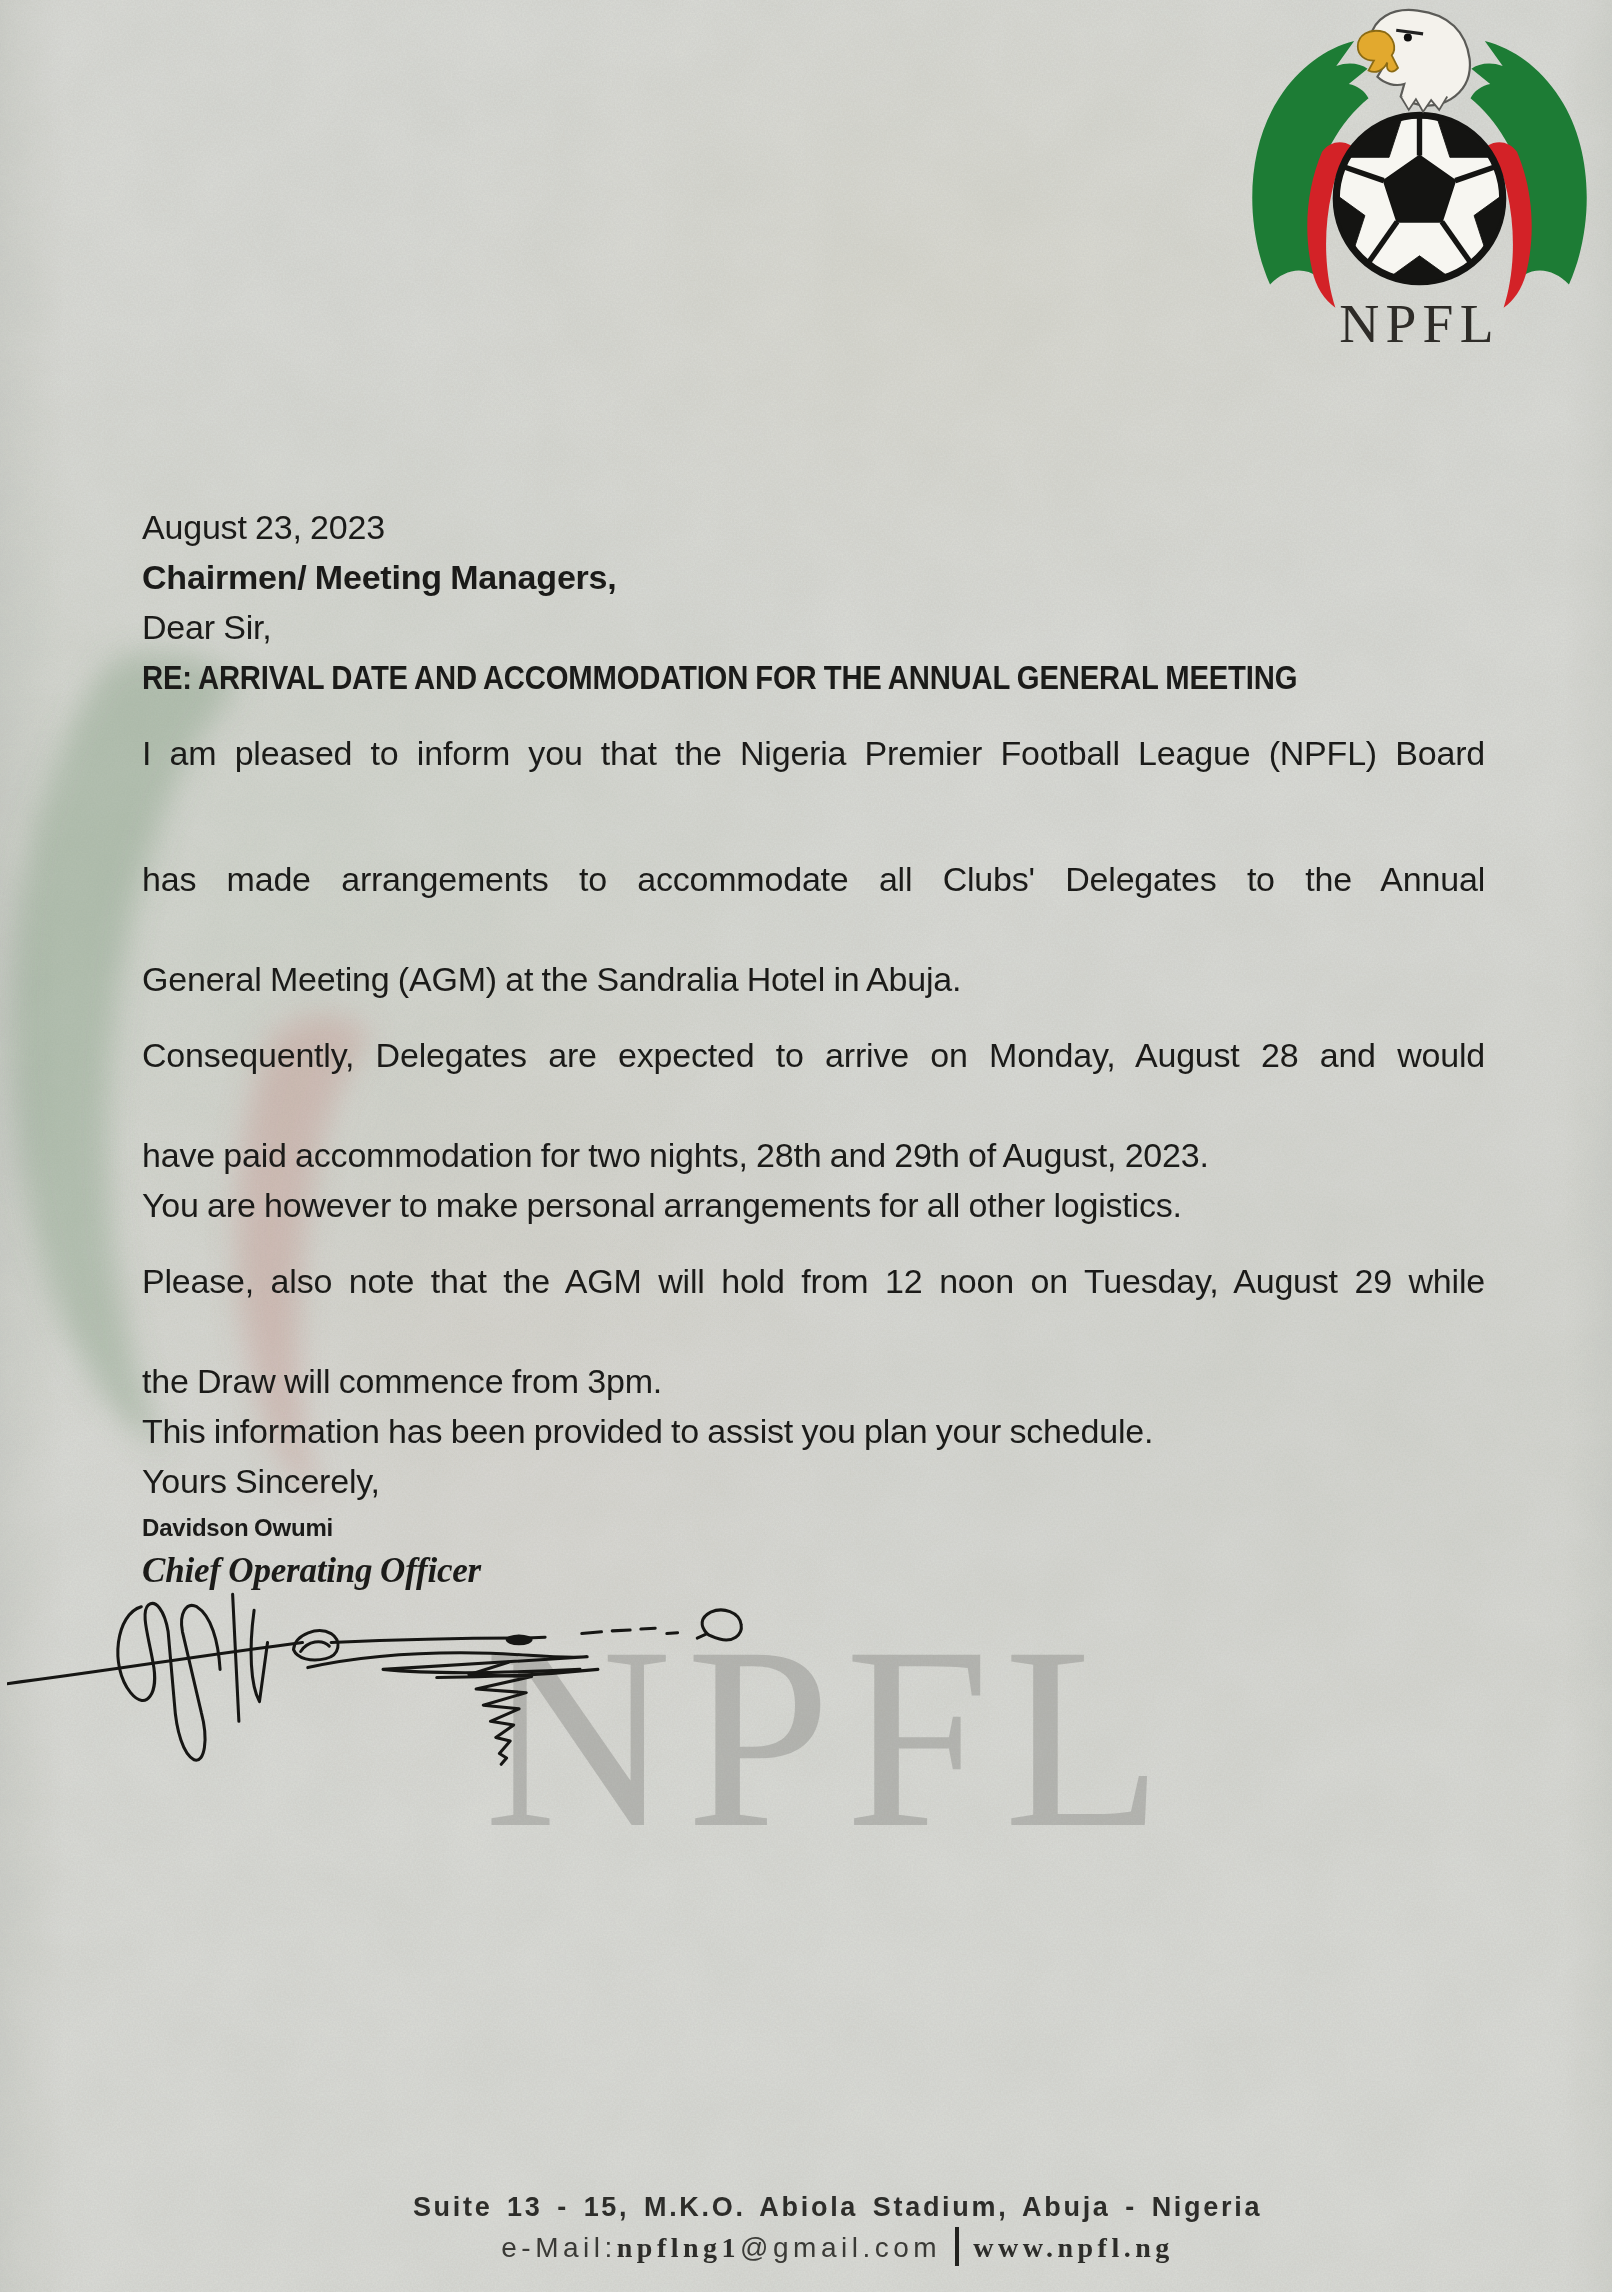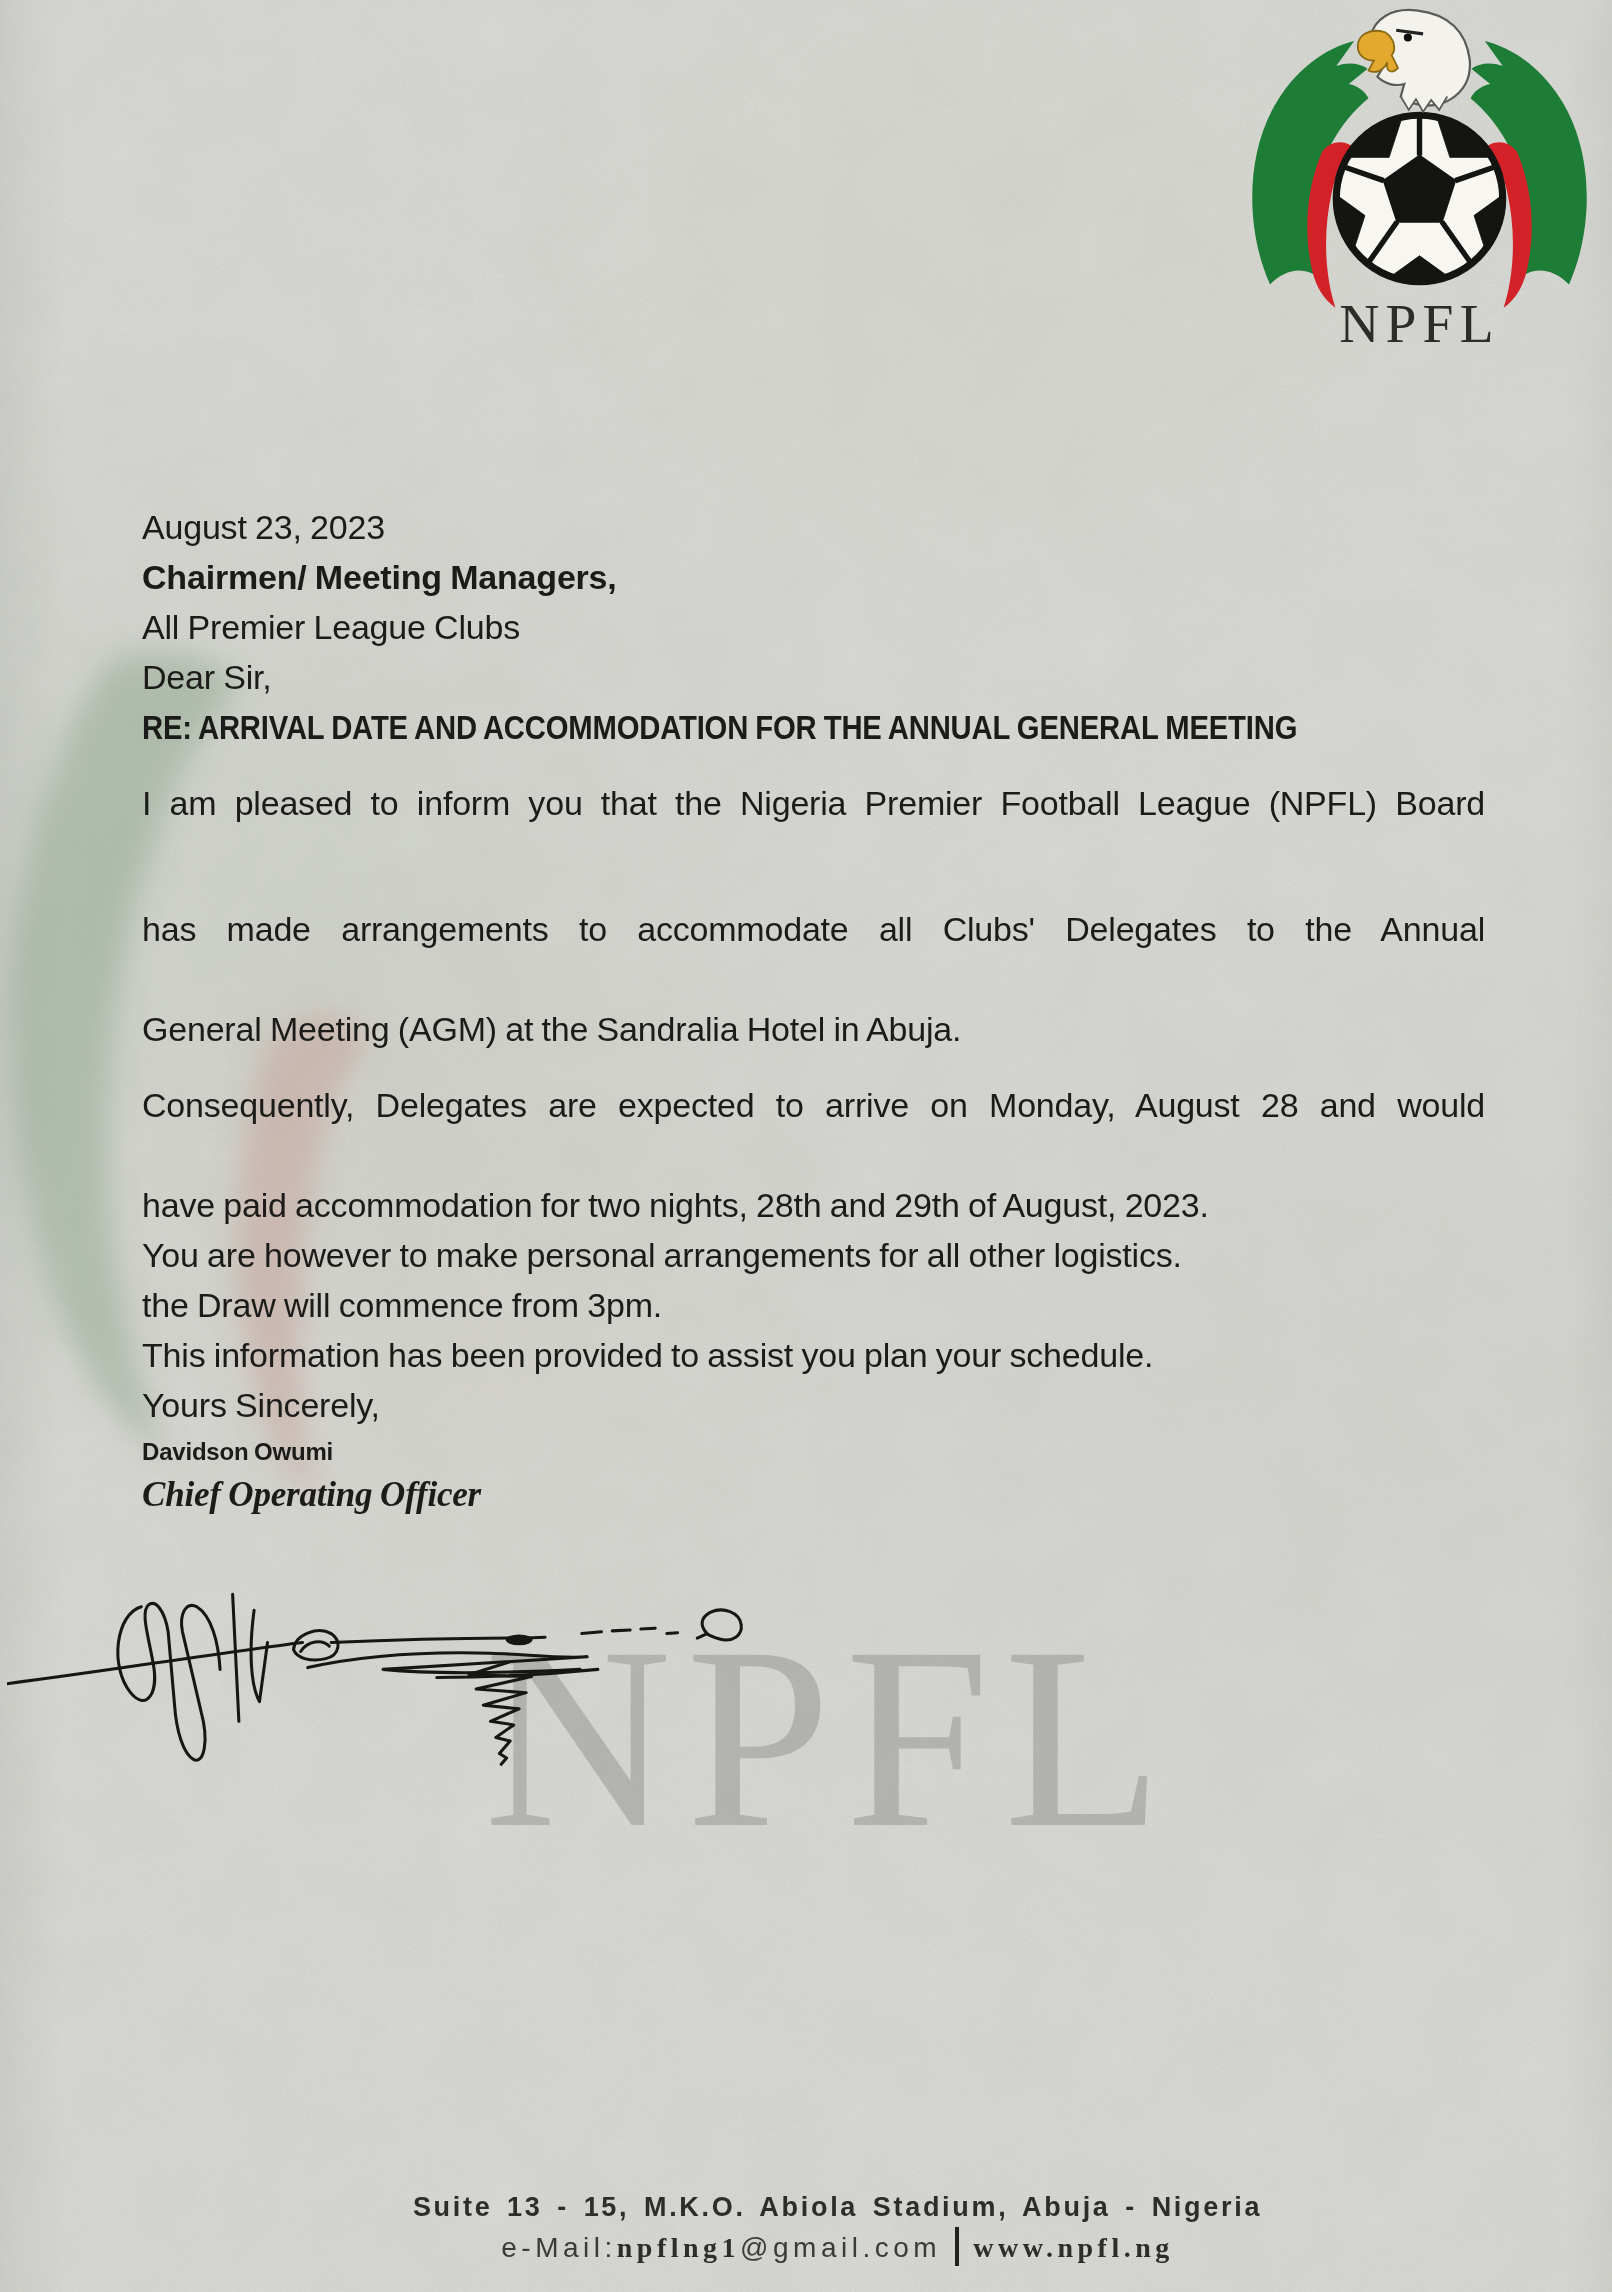--- a/index.html
+++ b/index.html
@@ -134,41 +134,41 @@
       <path d="M 171,26 L 201,30" stroke="#222" stroke-width="3.5" fill="none"></path>
     </g>
 
     <text x="197" y="374" text-anchor="middle" font-family="Liberation Serif, serif" font-size="62" letter-spacing="7" fill="#2e2c28">NPFL</text>
   </svg>
 
   <div class="letter-body">
     <div class="blk date">August 23, 2023</div>
 
     <div class="blk recipient-1">Chairmen/ Meeting Managers,</div>
-    <div class="blk recipient-2">All Premier League Clubs</div>
     <div class="blk salutation">Dear Sir,</div>
 
     <div class="blk subject">RE: ARRIVAL DATE AND ACCOMMODATION FOR THE ANNUAL GENERAL MEETING</div>
 
     <p class="para mt29">
       <span class="jline">I am pleased to inform you that the Nigeria Premier Football League (NPFL) Board</span>
       <span class="jline">has made arrangements to accommodate all Clubs' Delegates to the Annual</span>
       <span class="lline">General Meeting (AGM) at the Sandralia Hotel in Abuja.</span>
     </p>
 
     <p class="para mt29">
       <span class="jline">Consequently, Delegates are expected to arrive on Monday, August 28 and would</span>
       <span class="lline">have paid accommodation for two nights, 28th and 29th of August, 2023.</span>
     </p>
 
     <p class="para mt30">
       <span class="lline">You are however to make personal arrangements for all other logistics.</span>
     </p>
 
     <p class="para mt30">
+      <span class="jline">Please, also note that the AGM will hold from 12 noon on Tuesday, August 29 while</span>
       <span class="lline">the Draw will commence from 3pm.</span>
     </p>
 
     <p class="para mt26">
       <span class="lline">This information has been provided to assist you plan your schedule.</span>
     </p>
 
     <div class="blk closing">Yours Sincerely,</div>
 
     <div class="blk sig-name">Davidson Owumi</div>

